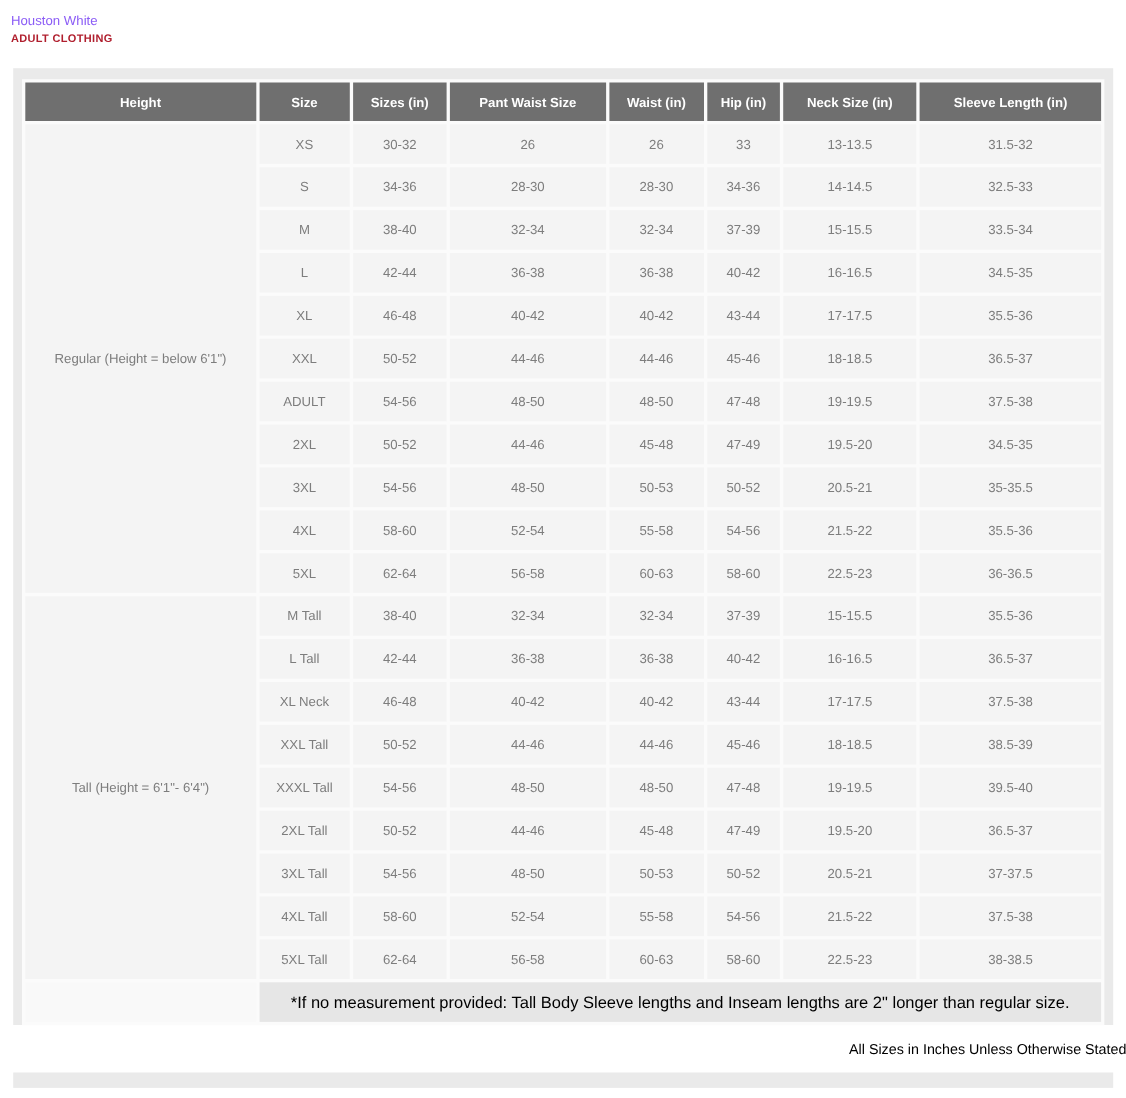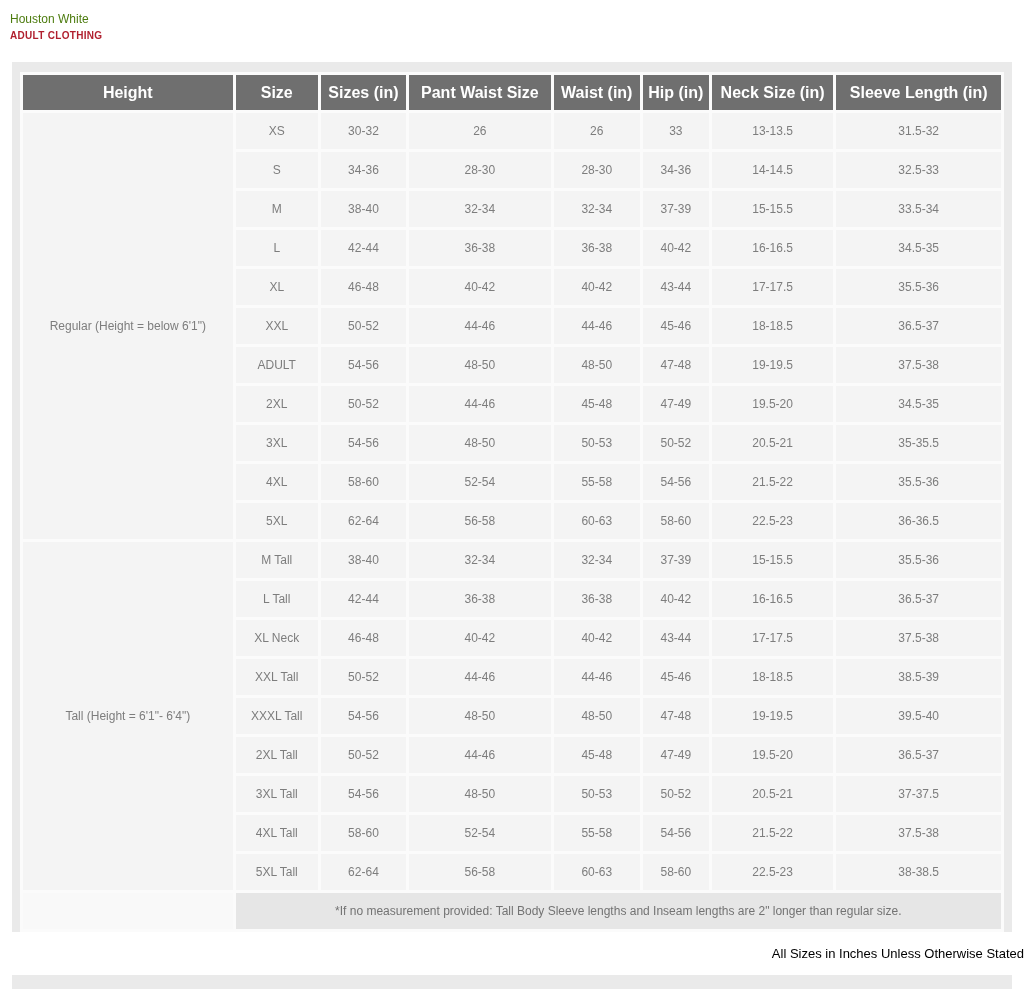--- a/index.html
+++ b/index.html
@@ -1,32 +1,32 @@
 <!DOCTYPE html>
 <html><head>
 <meta charset="utf-8">
 <style>
   * { box-sizing: border-box; }
   html, body { margin: 0; padding: 0; background: #fff; }
   body { font-family: "Liberation Sans", "DejaVu Sans", sans-serif; }
   .page { width: 1024px; height: 998px; background: #fff; overflow: hidden; }
 
   .title-block { padding: 11px 0 0 10px; height: 62px; }
-  .brand { font-size: 12px; color: #4d7c0f; line-height: 16px; }
+  .brand { font-size: 12px; color: #8b5cf6; line-height: 16px; }
   .page-title { font-size: 10px; font-weight: bold; color: #b01f2e; line-height: 17px; letter-spacing: 0.3px; }
 
   .panel { margin: 0 12px; background: #eaeaea; padding: 10px 8px 0 8px; }
 
   table.size-chart { width: 100%; border-collapse: separate; border-spacing: 3px; background: #fbfbfb; table-layout: fixed; }
-  th { background: #6f6f6f; color: #ffffff; font-size: 16px; font-weight: bold; height: 35px; text-align: center; padding: 0 2px; }
+  th { background: #6f6f6f; color: #ffffff; font-size: 12px; font-weight: bold; height: 35px; text-align: center; padding: 0 2px; }
   td { text-align: center; vertical-align: middle; }
   td.data-cell { background: #f4f4f4; color: #7d7d7d; font-size: 12px; height: 36px; padding: 0 2px; }
   td.height-cell { background: #f4f4f4; color: #7d7d7d; font-size: 12px; padding: 0 4px; }
   td.note-left { background: #f9f9f9; }
-  td.note-cell { background: #e6e6e6; color: #737373; font-size: 12px; height: 36px; padding: 0 6px; margin-left: 12px; }
+  td.note-cell { background: #e6e6e6; color: #000000; font-size: 15px; height: 36px; padding: 0 6px; margin-left: 12px; }
 
   .footer-band { background: #ffffff; width: 1024px; padding: 14px 0 14px 15px; font-size: 13px; color: #000000; text-align: right; }
   .bottom-strip { height: 14px; background: #eaeaea; margin: 0 12px; }
 </style>
 </head>
 <body>
 
 <div class="page">
 
   <div class="title-block">

